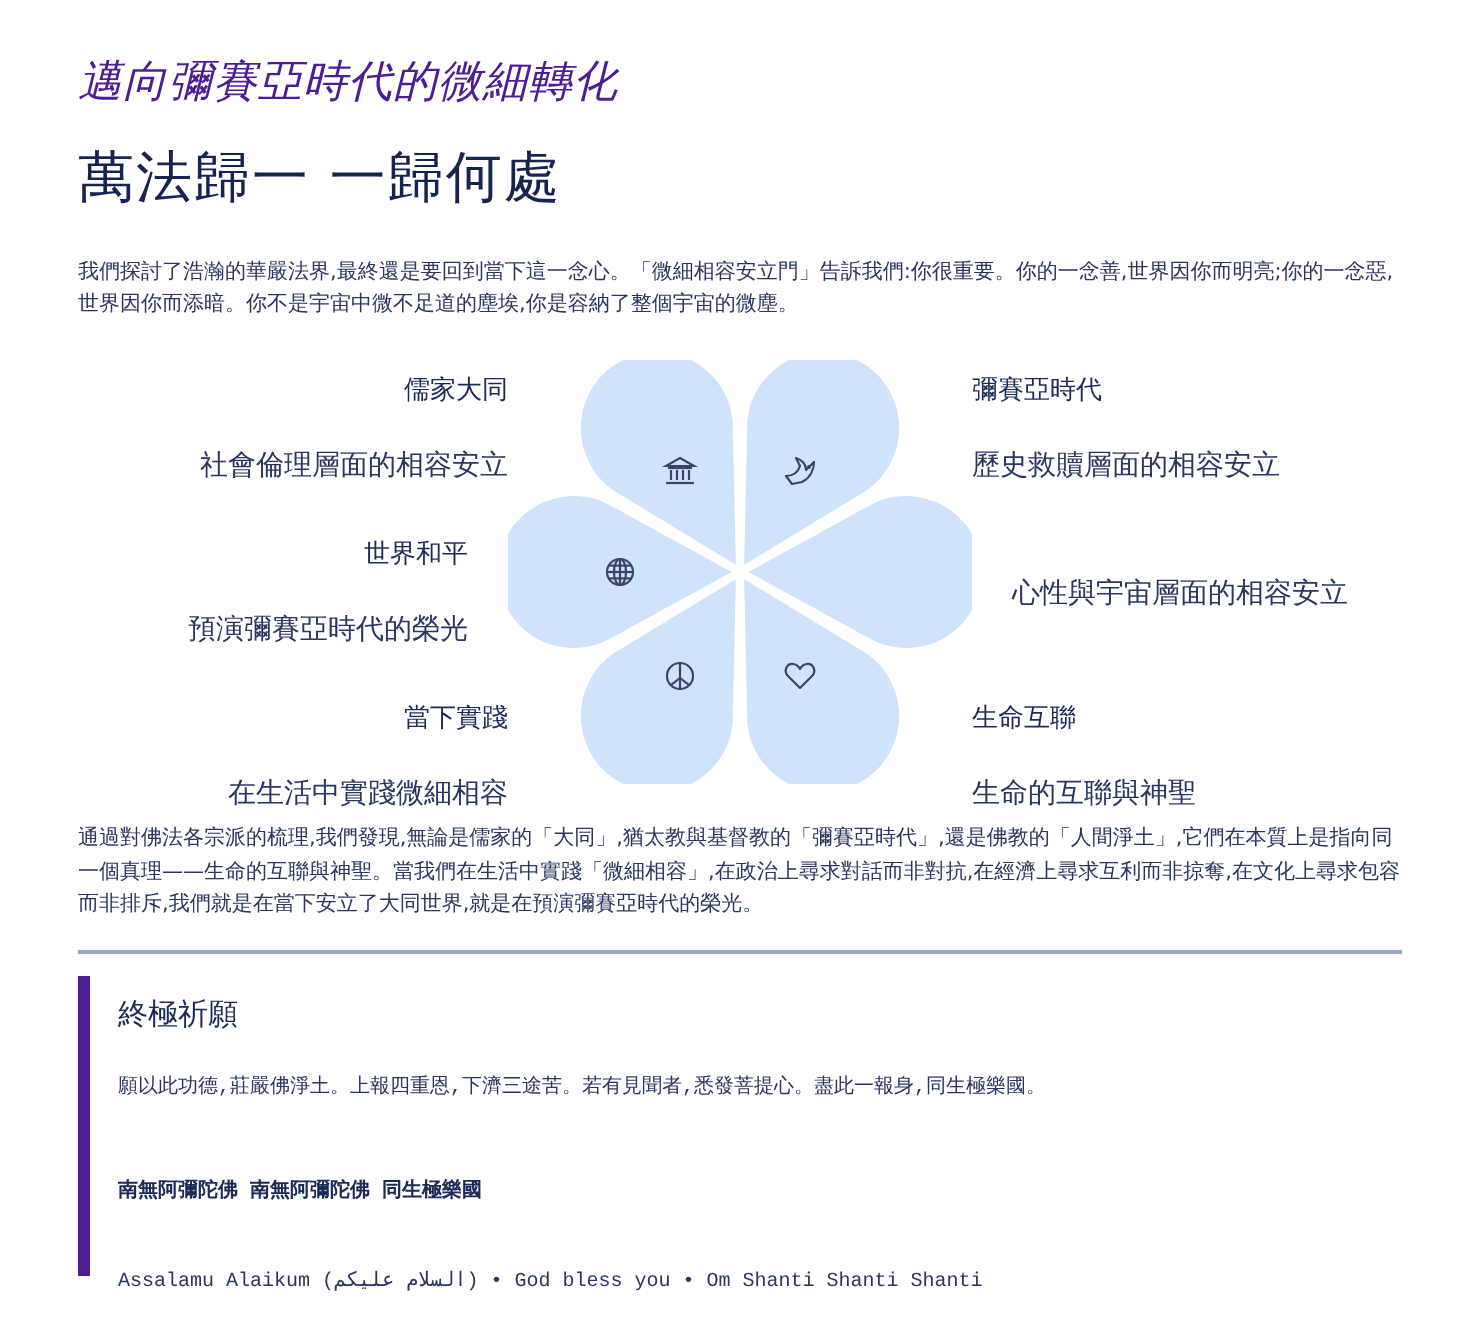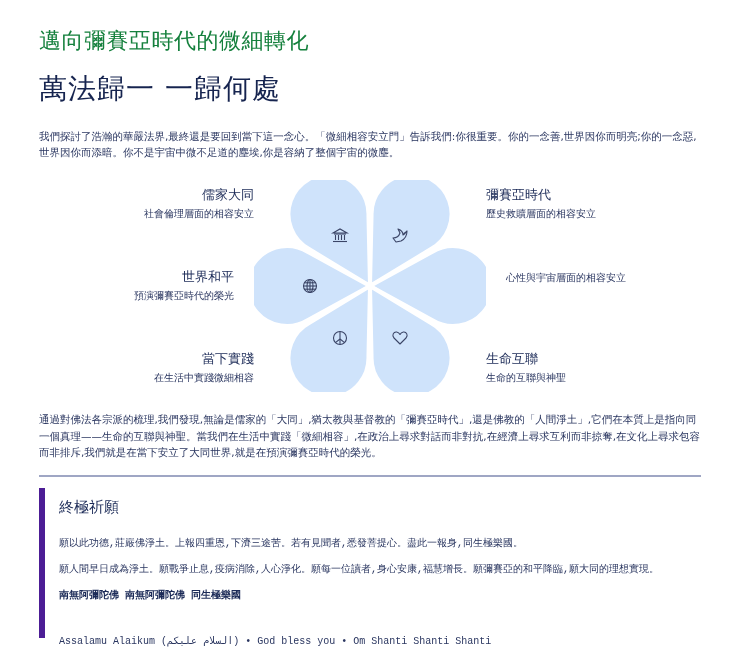--- a/index.html
+++ b/index.html
@@ -3,40 +3,41 @@
 <meta charset="utf-8">
 <style>
   html, body { margin: 0; padding: 0; background: #ffffff; }
   body {
     width: 740px; height: 668px; overflow: hidden; position: relative;
     font-family: "DejaVu Sans", "Liberation Sans", sans-serif;
     color: #1b2a57;
   }
   .subtitle {
     position: absolute; left: 39px; top: 26px;
-    font-size: 22px; font-weight: 400; color: #15803d; letter-spacing: 0.5px;
+    font-size: 22px; font-weight: 400; color: #4c1d95; letter-spacing: 0.5px;
     white-space: nowrap;
+    font-style: italic;
   }
   .title {
     position: absolute; left: 39px; top: 70px;
     font-size: 28px; font-weight: 400; color: #16244f; letter-spacing: 1px;
     white-space: nowrap;
   }
   .intro {
     position: absolute; left: 39px; top: 128px; width: 665px;
     font-size: 10.5px; line-height: 16px; color: #2a3660;
   }
   .flower {
     position: absolute; left: 254px; top: 180px; width: 232px; height: 212px;
   }
   .label {
     position: absolute; white-space: nowrap;
   }
   .label .lt { font-size: 13px; color: #1b2a57; font-weight: 500; }
-  .label .ld { font-size: 10px; color: #2a3660; margin-top: 3px; }
+  .label .ld { font-size: 14px; color: #2a3660; margin-top: 20px; }
   .label.right-align { text-align: right; }
   .body-text {
     position: absolute; left: 39px; top: 411px; width: 665px;
     font-size: 10.5px; line-height: 16.5px; color: #2a3660;
   }
   .divider {
     position: absolute; left: 39px; top: 475px; width: 662px; height: 2px;
     background: #9fa6c4;
   }
   .prayer {
@@ -135,16 +136,15 @@
   <div class="ld">生命的互聯與神聖</div>
 </div>
 
 <div class="body-text">通過對佛法各宗派的梳理,我們發現,無論是儒家的「大同」,猶太教與基督教的「彌賽亞時代」,還是佛教的「人間淨土」,它們在本質上是指向同一個真理——生命的互聯與神聖。當我們在生活中實踐「微細相容」,在政治上尋求對話而非對抗,在經濟上尋求互利而非掠奪,在文化上尋求包容而非排斥,我們就是在當下安立了大同世界,就是在預演彌賽亞時代的榮光。</div>
 
 <div class="divider"></div>
 
 <div class="prayer">
   <h3>終極祈願</h3>
   <div class="p" style="top:48px;">願以此功德,莊嚴佛淨土。上報四重恩,下濟三途苦。若有見聞者,悉發菩提心。盡此一報身,同生極樂國。</div>
-  <div class="p" style="top:74px;">願人間早日成為淨土。願戰爭止息,疫病消除,人心淨化。願每一位讀者,身心安康,福慧增長。願彌賽亞的和平降臨,願大同的理想實現。</div>
   <div class="p bold" style="top:100px;">南無阿彌陀佛 南無阿彌陀佛 同生極樂國</div>
   <div class="p" style="top:127px;margin-top:20px;">Assalamu Alaikum (السلام عليكم) • God bless you • Om Shanti Shanti Shanti</div>
 </div>
 
 </body></html>

